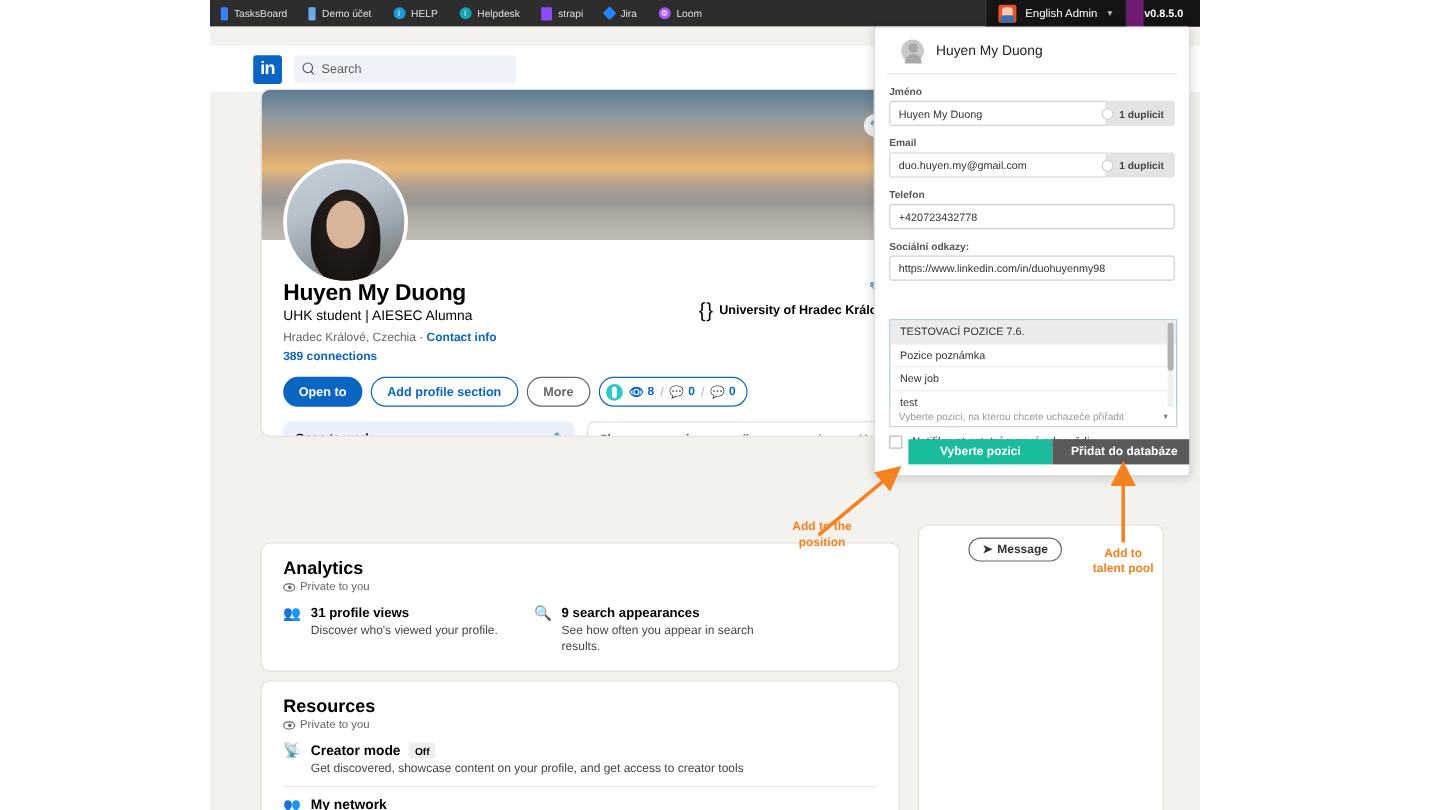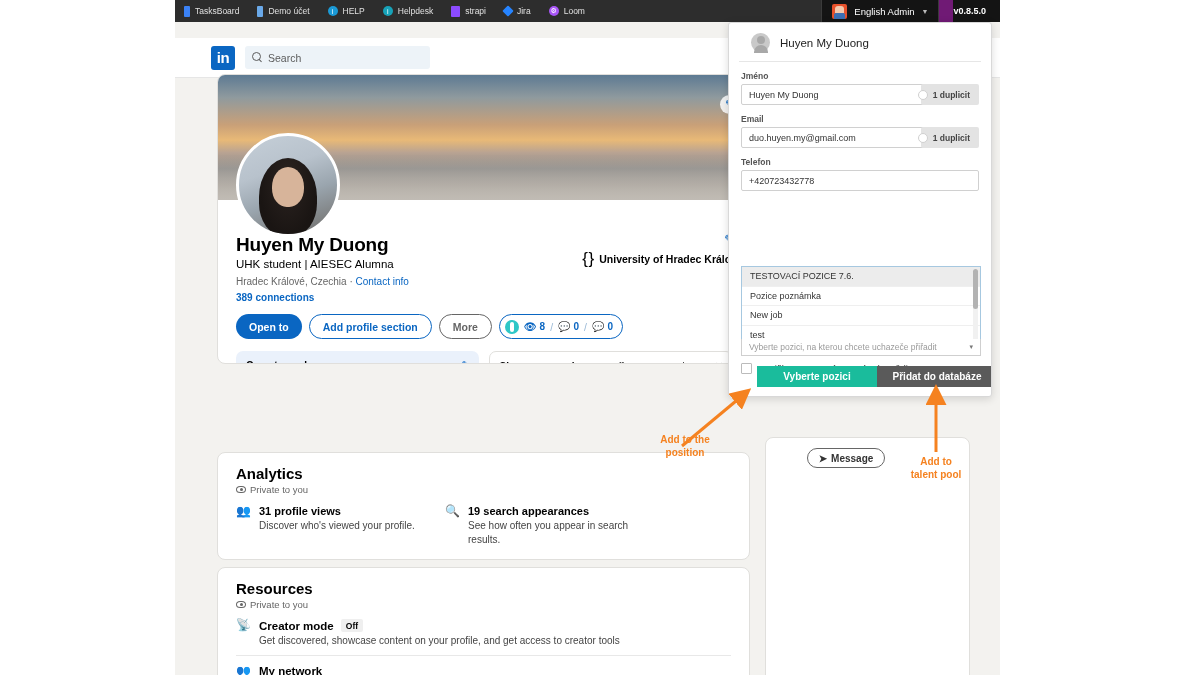--- a/index.html
+++ b/index.html
@@ -80,21 +80,21 @@
   }
   .avatar .face {
     position:absolute; left:50%; top:32%; transform:translateX(-50%);
     width:32px; height:40px; border-radius:50% 50% 46% 46%;
     background:#d7b49a;
   }
   .prof-body { padding:34px 16px 0 18px; }
   .prof-name { font-size:19px; font-weight:bold; color:#000; letter-spacing:-0.2px; }
   .prof-head { font-size:11.5px; color:#000; margin-top:2px; }
   .prof-loc { font-size:10px; color:#666; margin-top:6px; }
-  .prof-loc a { color:#0a66c2; font-weight:normal; text-decoration:none; }
+  .prof-loc a { color:#0a66c2; font-weight:bold; text-decoration:none; }
   .prof-conn { font-size:10px; color:#0a66c2; font-weight:bold; margin-top:5px; }
 
   .prof-univ {
     position:absolute; right:12px; top:174px; display:flex; align-items:center; gap:7px;
     font-size:10.5px; font-weight:bold; color:#000; white-space:nowrap;
   }
   .braces { font-size:17px; color:#000; letter-spacing:-2px; font-weight:300; }
 
   .btn-row { display:flex; align-items:center; gap:7px; margin-top:11px; }
   .btn {
@@ -362,21 +362,21 @@
         <div class="an-col">
           <div class="an-ic">👥</div>
           <div>
             <div class="an-t">31 profile views</div>
             <div class="an-d">Discover who's viewed your profile.</div>
           </div>
         </div>
         <div class="an-col">
           <div class="an-ic">🔍</div>
           <div>
-            <div class="an-t">19 search appearances</div>
+            <div class="an-t">9 search appearances</div>
             <div class="an-d">See how often you appear in search results.</div>
           </div>
         </div>
       </div>
     </div>
 
     <div class="card sec-card res-card">
       <div class="sec-title">Resources</div>
       <div class="sec-priv">
         <span class="eye"></span>
@@ -473,20 +473,26 @@
       </div>
     </div>
 
     <div class="fld">
       <div class="fld-lbl">Telefon</div>
       <div class="fld-wrap">
         <div class="fld-in">+420723432778</div>
       </div>
     </div>
 
+    <div class="fld">
+      <div class="fld-lbl">Sociální odkazy:</div>
+      <div class="fld-wrap">
+        <div class="fld-in">https://www.linkedin.com/in/duohuyenmy98</div>
+      </div>
+    </div>
 
     <div class="dd">
       <div class="dd-opt">TESTOVACÍ POZICE 7.6.</div>
       <div class="dd-opt">Pozice poznámka</div>
       <div class="dd-opt">New job</div>
       <div class="dd-opt">test</div>
       <div class="dd-scroll">
         <div class="dd-thumb"></div>
       </div>
     </div>

